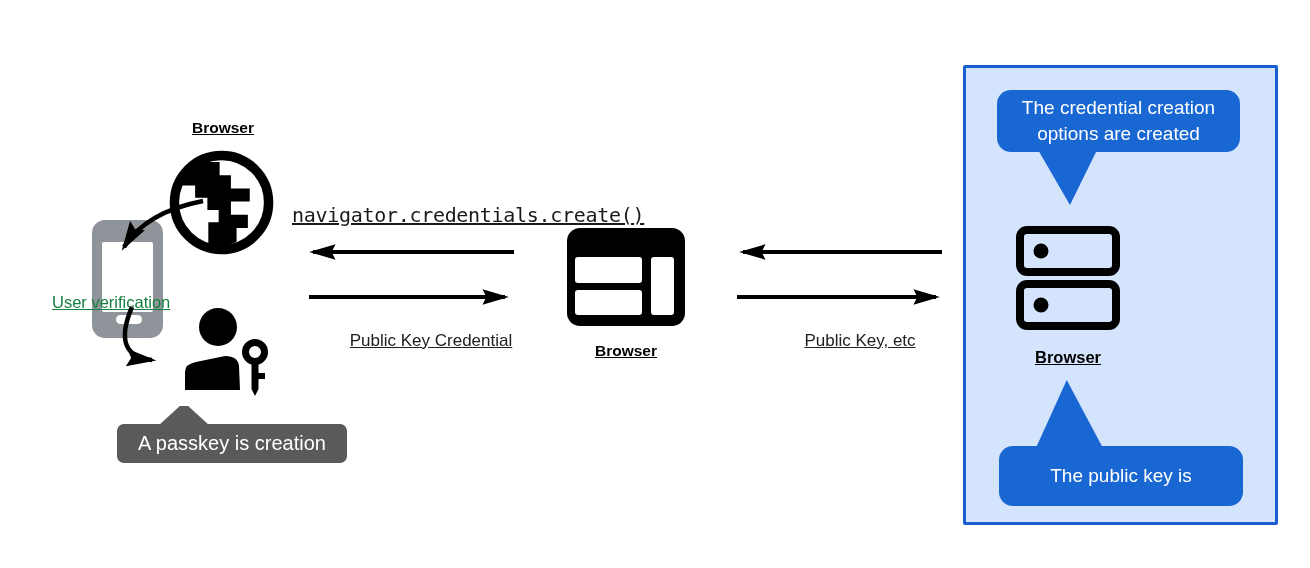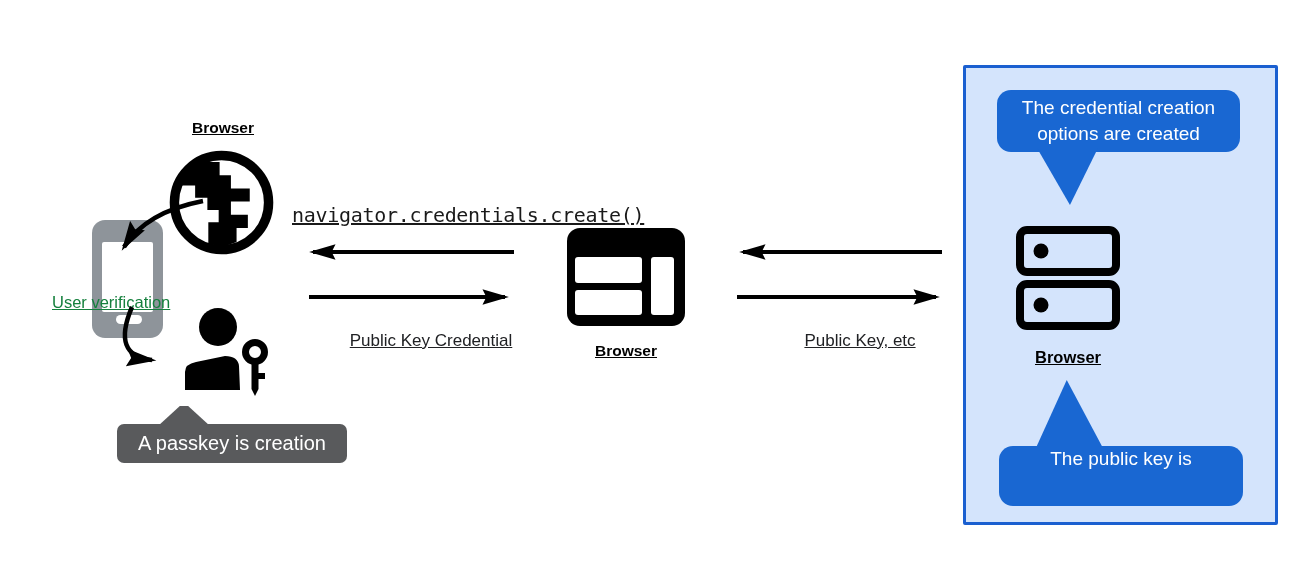--- a/index.html
+++ b/index.html
@@ -58,21 +58,21 @@
     background:var(--accent-blue,#1967d2);
     clip-path:polygon(0 0,100% 0,54% 100%);
   }
   .server{position:absolute;left:50px;top:158px;}
   .backend-label{position:absolute;left:50px;top:280px;width:104px;font-size:16.5px;}
   .pointer-bottom{
     position:absolute;left:69px;top:312px;width:69px;height:70px;
     background:var(--accent-blue,#1967d2);
     clip-path:polygon(46% 0,100% 100%,0 100%);
   }
-  .callout-bottom{left:33px;top:378px;width:244px;height:60px;justify-content:space-between;}
+  .callout-bottom{left:33px;top:378px;width:244px;height:60px;}
   
   .arrows{left:0;top:0;z-index:5;pointer-events:none;}
 </style>
 </head>
 <body>
 
 <div class="canvas">
 
   <svg class="abs arrows" width="1310" height="568" viewBox="0 0 1310 568">
     <defs>

